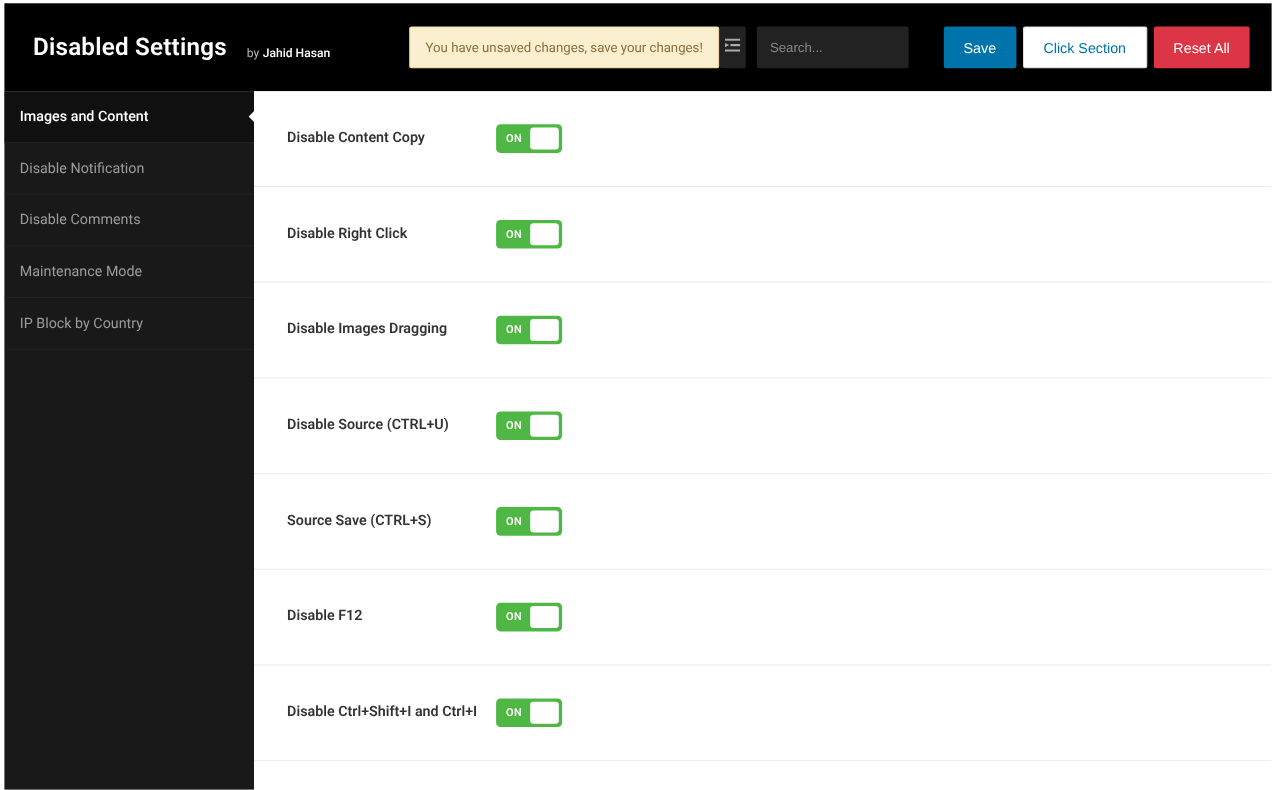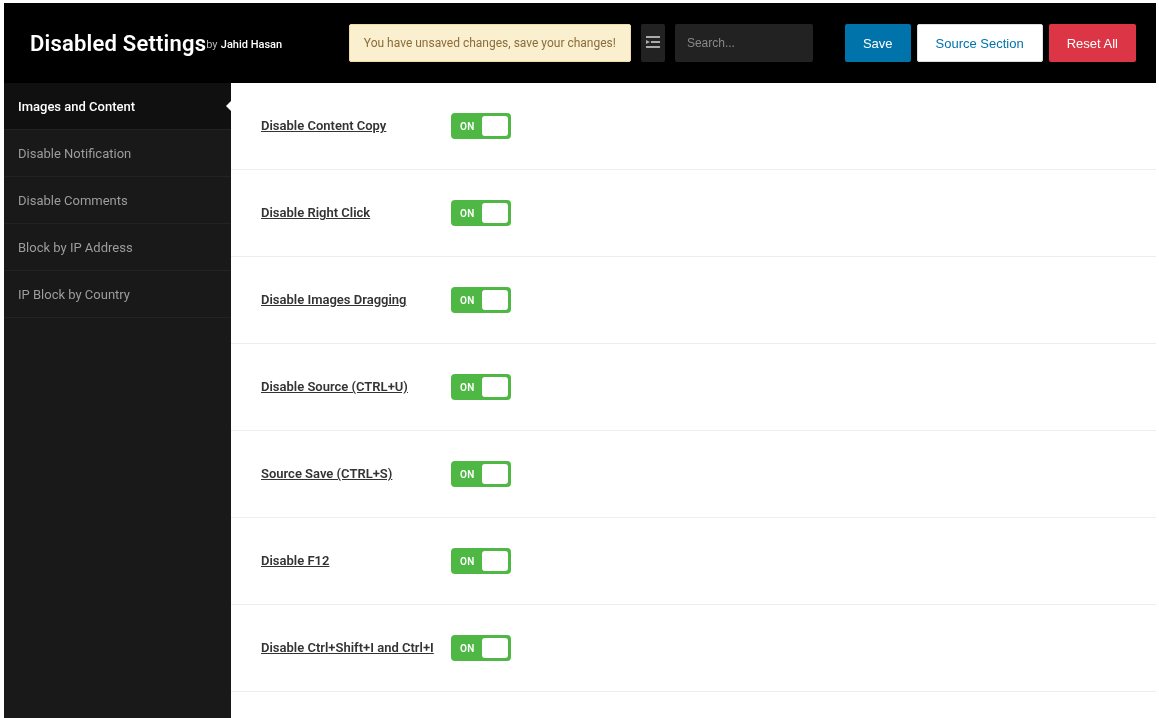--- a/index.html
+++ b/index.html
@@ -22,22 +22,22 @@
     left: 4px;
     right: 3px;
     height: 80px;
     background: #000;
     display: flex;
     align-items: center;
     padding: 0 20px 0 26px;
   }
   .title-area {
     display: flex;
-    align-items: center;
-    gap: 0;
+    align-items: flex-end;
+    gap: 18px;
     flex: 0 0 auto;
   }
   .title-main {
     color: #fff;
     font-size: 22px;
     font-weight: 600;
     letter-spacing: 0.2px;
   }
   .title-by {
     color: #b6b6b6;
@@ -49,21 +49,20 @@
     font-weight: 500;
   }
   .spacer { flex: 1 1 auto; }
   .unsaved-banner {
     background: #faefcf;
     border: 1px solid #f0dca0;
     color: #8a6d3b;
     font-size: 12px;
     padding: 11px 14px;
     border-radius: 2px;
-    margin-right: 10px;
   }
   .iconbtn {
     width: 24px;
     height: 38px;
     background: #222;
     border-radius: 2px;
     margin-right: 10px;
     display: flex;
     align-items: center;
     justify-content: center;
@@ -152,21 +151,20 @@
     padding: 26px 30px;
     border-bottom: 1px solid #eceeef;
   }
   .setting-label {
     width: 190px;
     font-size: 13px;
     font-weight: 600;
     color: #333;
     line-height: 1.5;
     padding-right: 14px;
-    text-decoration: underline;
   }
   .toggle {
     width: 60px;
     height: 26px;
     border-radius: 4px;
     background: #4fb845;
     display: flex;
     align-items: center;
     position: relative;
     cursor: pointer;
@@ -209,36 +207,36 @@
         <svg width="14" height="12" viewBox="0 0 14 12" fill="none">
           <rect x="0" y="0" width="14" height="2" fill="#aaa"></rect>
           <rect x="5" y="5" width="9" height="2" fill="#aaa"></rect>
           <polygon points="0,4 4,6 0,8" fill="#aaa"></polygon>
           <rect x="0" y="10" width="14" height="2" fill="#aaa"></rect>
         </svg>
       </span>
     </div>
     <input class="search-input" placeholder="Search..." style="">
     <button class="btn btn-save">Save</button>
-    <button class="btn btn-reset-section">Source Section</button>
+    <button class="btn btn-reset-section">Click Section</button>
     <button class="btn btn-reset-all">Reset All</button>
   </div>
 
   <div class="sidebar">
     <div class="sidebar-item active">
       <span>Images and Content</span>
     </div>
     <div class="sidebar-item">
       <span>Disable Notification</span>
     </div>
     <div class="sidebar-item">
       <span>Disable Comments</span>
     </div>
     <div class="sidebar-item">
-      <span>Block by IP Address</span>
+      <span>Maintenance Mode</span>
     </div>
     <div class="sidebar-item">
       <span>IP Block by Country</span>
     </div>
   </div>
 
   <div class="content">
 
     <div class="setting-row">
       <div class="setting-label">Disable Content Copy</div>

